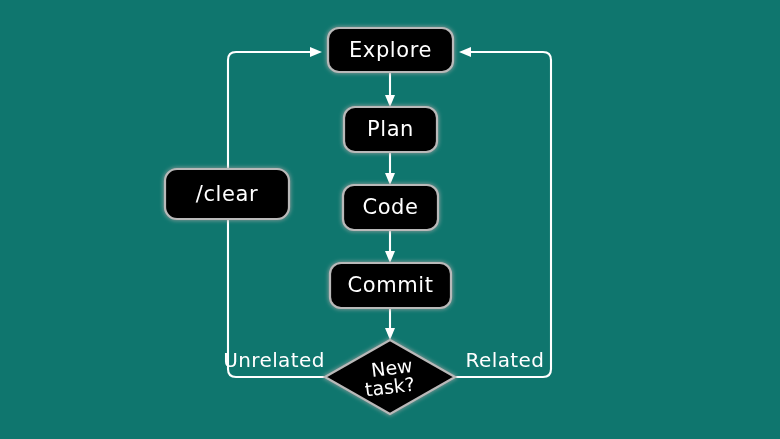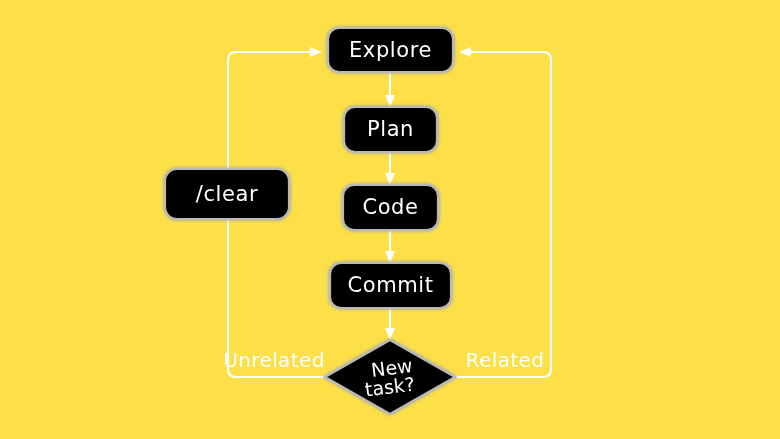--- a/index.html
+++ b/index.html
@@ -11,21 +11,21 @@
   body {
     width: 780px;
     height: 439px;
     overflow: hidden;
     font-family: "DejaVu Sans", sans-serif;
   }
   #canvas {
     position: relative;
     width: 780px;
     height: 439px;
-    background: #fde047;
+    background: #0f766e;
   }
   svg#diagram {
     position: absolute;
     left: 0;
     top: 0;
     width: 780px;
     height: 439px;
     display: block;
   }
   .node-shape {

